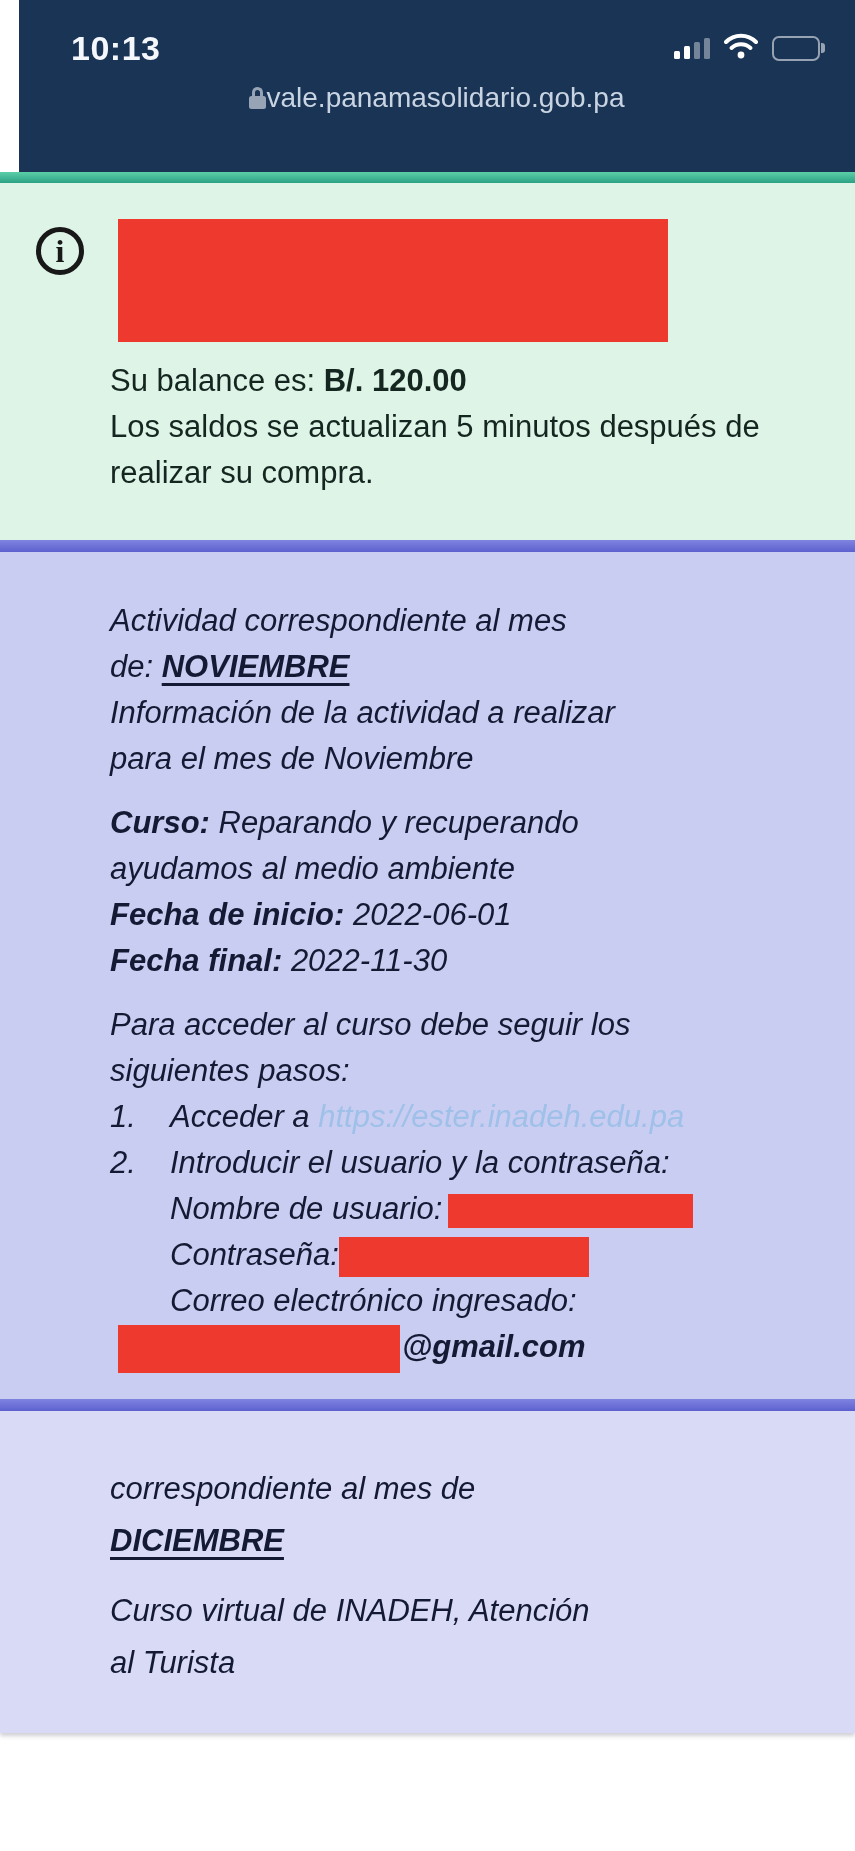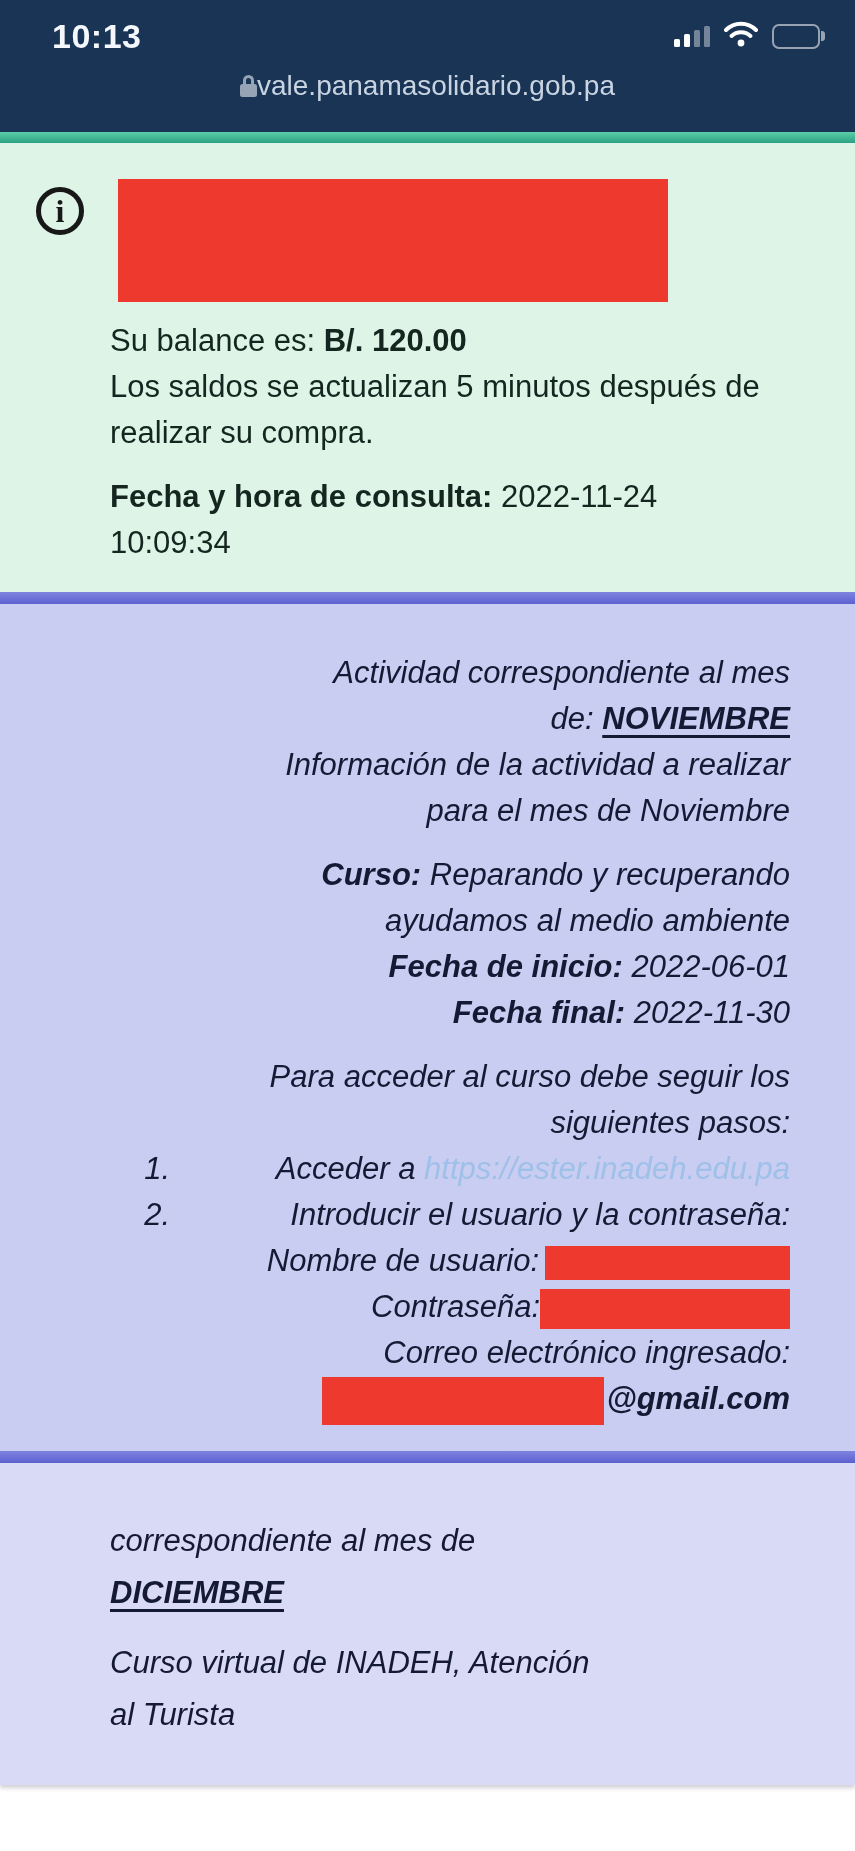--- a/index.html
+++ b/index.html
@@ -3,21 +3,21 @@
 <meta charset="utf-8">
 <style>
   * { margin:0; padding:0; box-sizing:border-box; }
   html,body { width:855px; background:#fff; font-family:"Liberation Sans", sans-serif; }
   .phone {
     position:relative; width:855px; height:1851px; overflow:hidden; background:#fff;
     color:#13182b;
   }
 
   
-  .chrome { background:var(--navy,#1a3456); height:132px; padding-top:12px; }
+  .chrome { background:var(--navy,#1a3456); height:172px; padding-top:24px;margin-left:19px; }
   .status-row { display:flex; align-items:center; justify-content:space-between; padding:0 30px 0 52px; height:48px; }
   .time { color:#f4f7fb; font-size:34px; font-weight:bold; letter-spacing:.5px; }
   .status-icons { display:flex; align-items:center; gap:14px; }
   .signal { display:flex; align-items:flex-end; gap:4px; height:22px; }
   .signal i { display:block; width:6px; border-radius:1.5px; background:#fff; }
   .signal i:nth-child(1){height:8px;} .signal i:nth-child(2){height:13px;}
   .signal i:nth-child(3){height:17px;background:rgba(255,255,255,.4);}
   .signal i:nth-child(4){height:21px;background:rgba(255,255,255,.4);}
   .battery { display:flex; align-items:center; }
   .battery .body { width:48px; height:25px; border:2.5px solid rgba(255,255,255,.55); border-radius:7px; padding:2.5px; }
@@ -38,21 +38,21 @@
     display:flex; align-items:center; justify-content:center; flex:0 0 auto; }
   .info-badge span { font-size:32px; font-weight:bold; color:#181818; font-family:"Liberation Serif", serif; }
   .redact-xl { margin-left:34px; width:550px; height:123px; background:var(--redaction,#ee392e); }
   .mint-text { margin:16px 0 0 110px; width:662px; font-size:31px; line-height:46px; }
   .mint-text b { font-weight:bold; }
   .gap18 { height:18px; }
 
   .divider { height:12px; background:linear-gradient(#7f83e0,#5d61cf); }
 
   
-  .lav1 { background:#c9cdf1; padding:46px 16px 26px 0;text-align:right; }
+  .lav1 { background:#c9cdf1; padding:46px 16px 26px 0; }
   .lav2 { background:#d9dbf6; padding:52px 0 44px 0; box-shadow:0 3px 4px rgba(120,120,140,.35); }
   .lav-inner { margin-left:110px; width:680px; font-style:italic; color:#141a33; font-size:31px; line-height:46px; }
   .lav2 .lav-inner { line-height:52px; }
   .month { font-weight:bold; text-decoration:underline; text-underline-offset:6px; text-decoration-thickness:3px; }
   .blabel { font-weight:bold; }
   .step { display:flex; }
   .step .num { width:60px; flex:0 0 auto; }
   .step .stext { flex:1; }
   .link { color:var(--link_blue,#9fc0e8); }
   .redact-inline { display:inline-block; background:var(--redaction,#ee392e); vertical-align:middle; }
@@ -104,21 +104,20 @@
     <div class="alert-head">
       <span class="info-badge">
           <span>i</span>
         </span>
       <span class="redact-xl"></span>
     </div>
     <div class="mint-text">
       <div><span>Su balance es: </span><b>B/. 120.00</b></div>
       <div>Los saldos se actualizan 5 minutos después de realizar su compra.</div>
       <div class="gap18"></div>
-      <div><b>Fecha y hora de consulta:</b><span> 2022-11-24 10:09:34</span></div>
     </div>
   </div>
 
   <div class="divider"></div>
 
   <div class="lav1">
     <div class="lav-inner">
       <div>Actividad correspondiente al mes</div>
       <div><span>de: </span><span class="month">NOVIEMBRE</span></div>
       <div>Información de la actividad a realizar</div>

